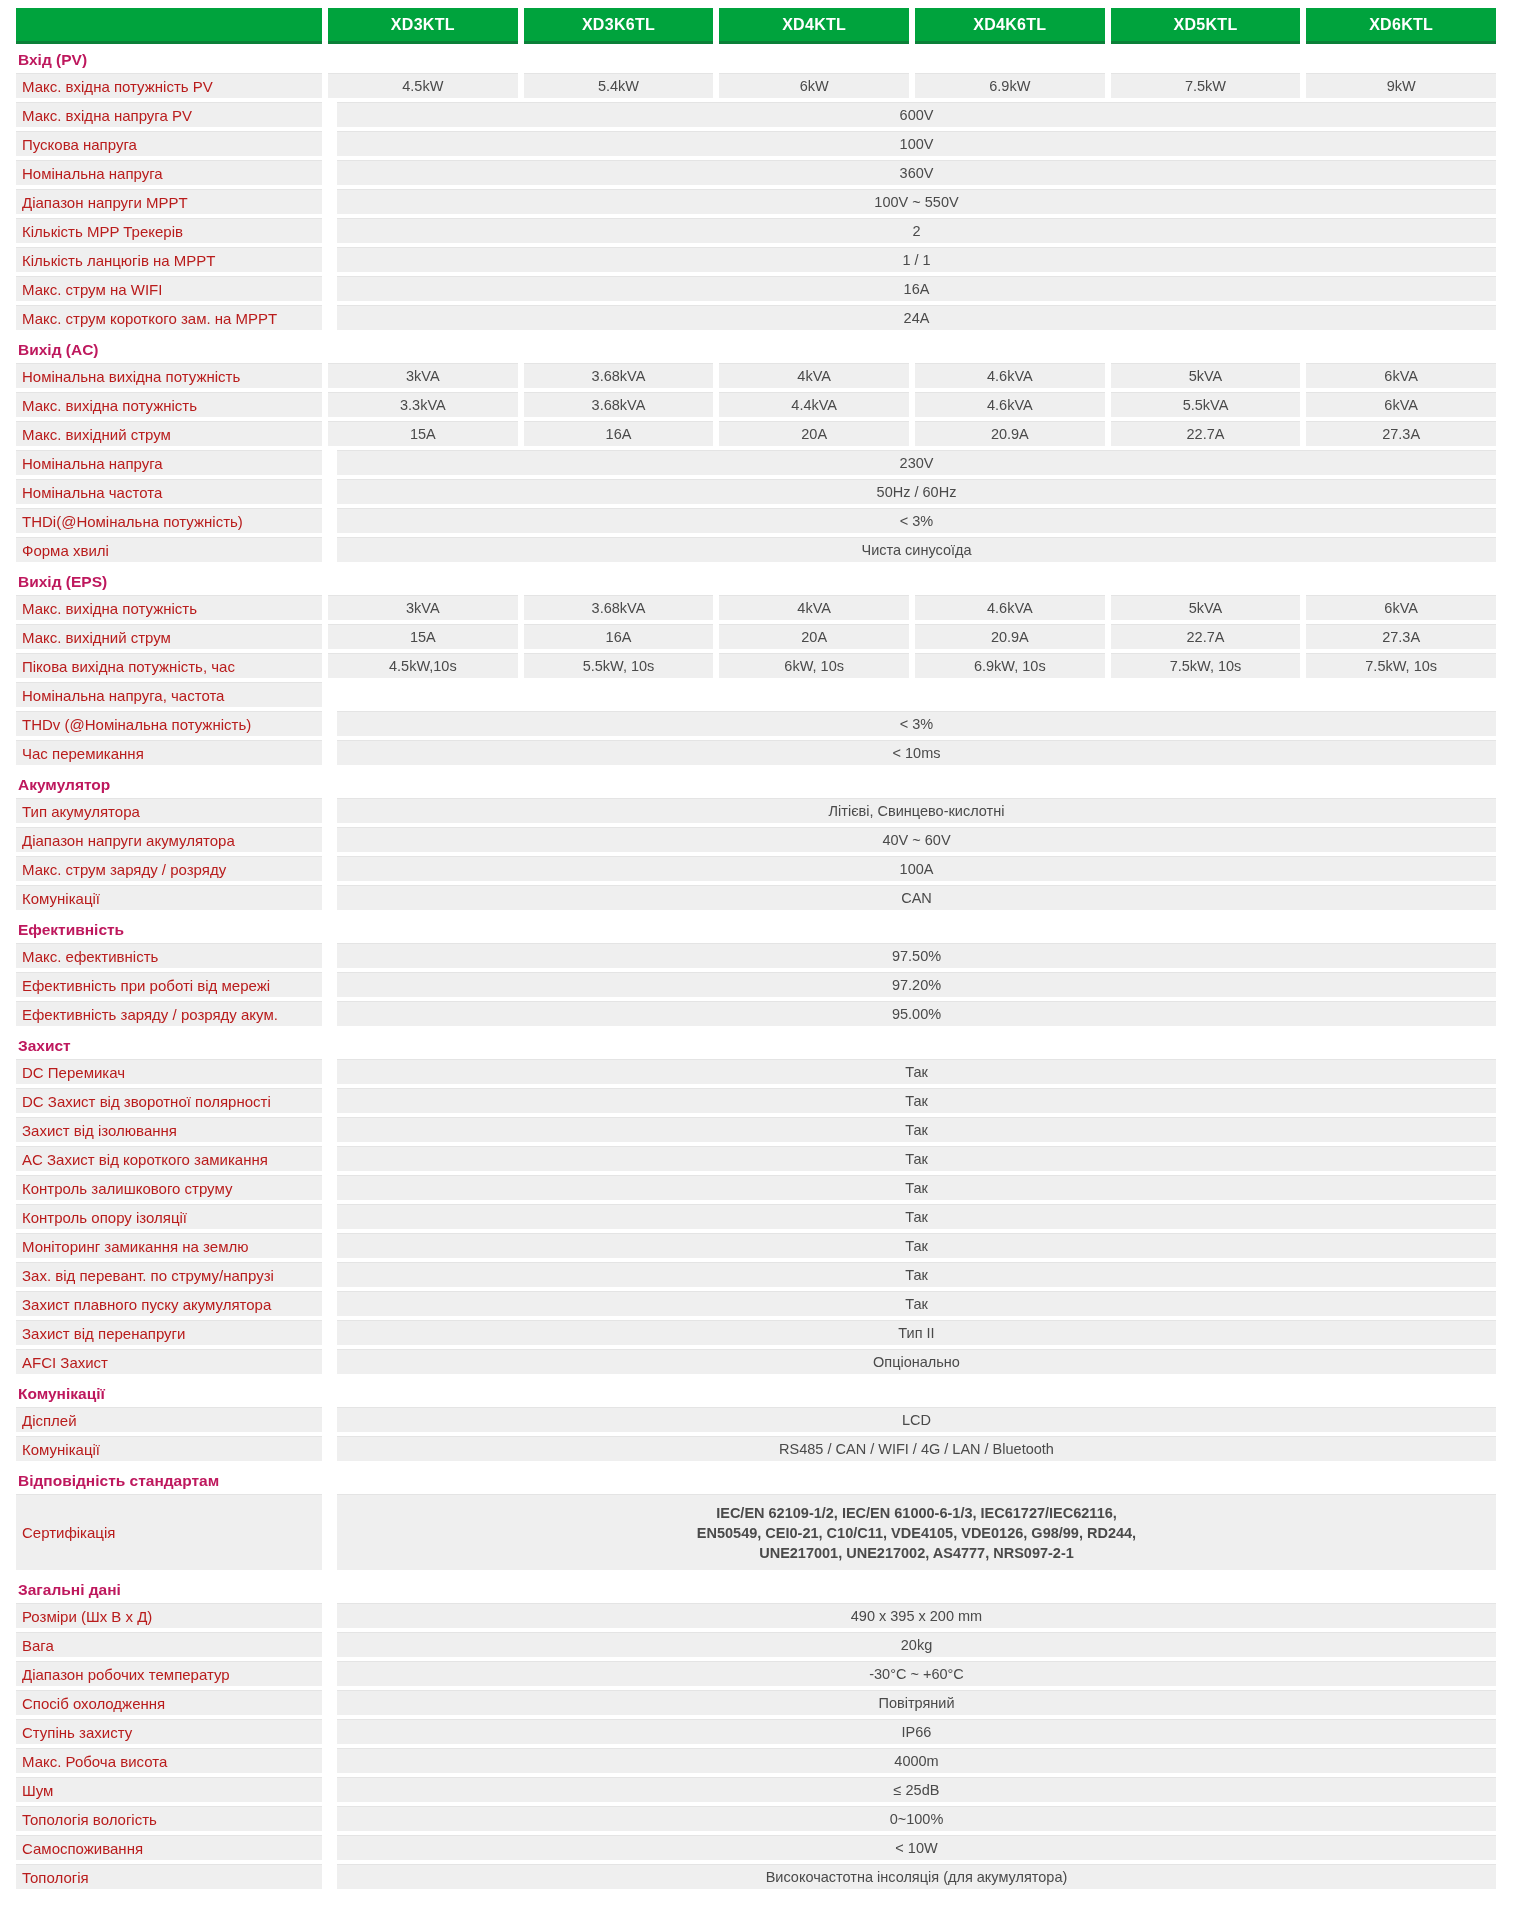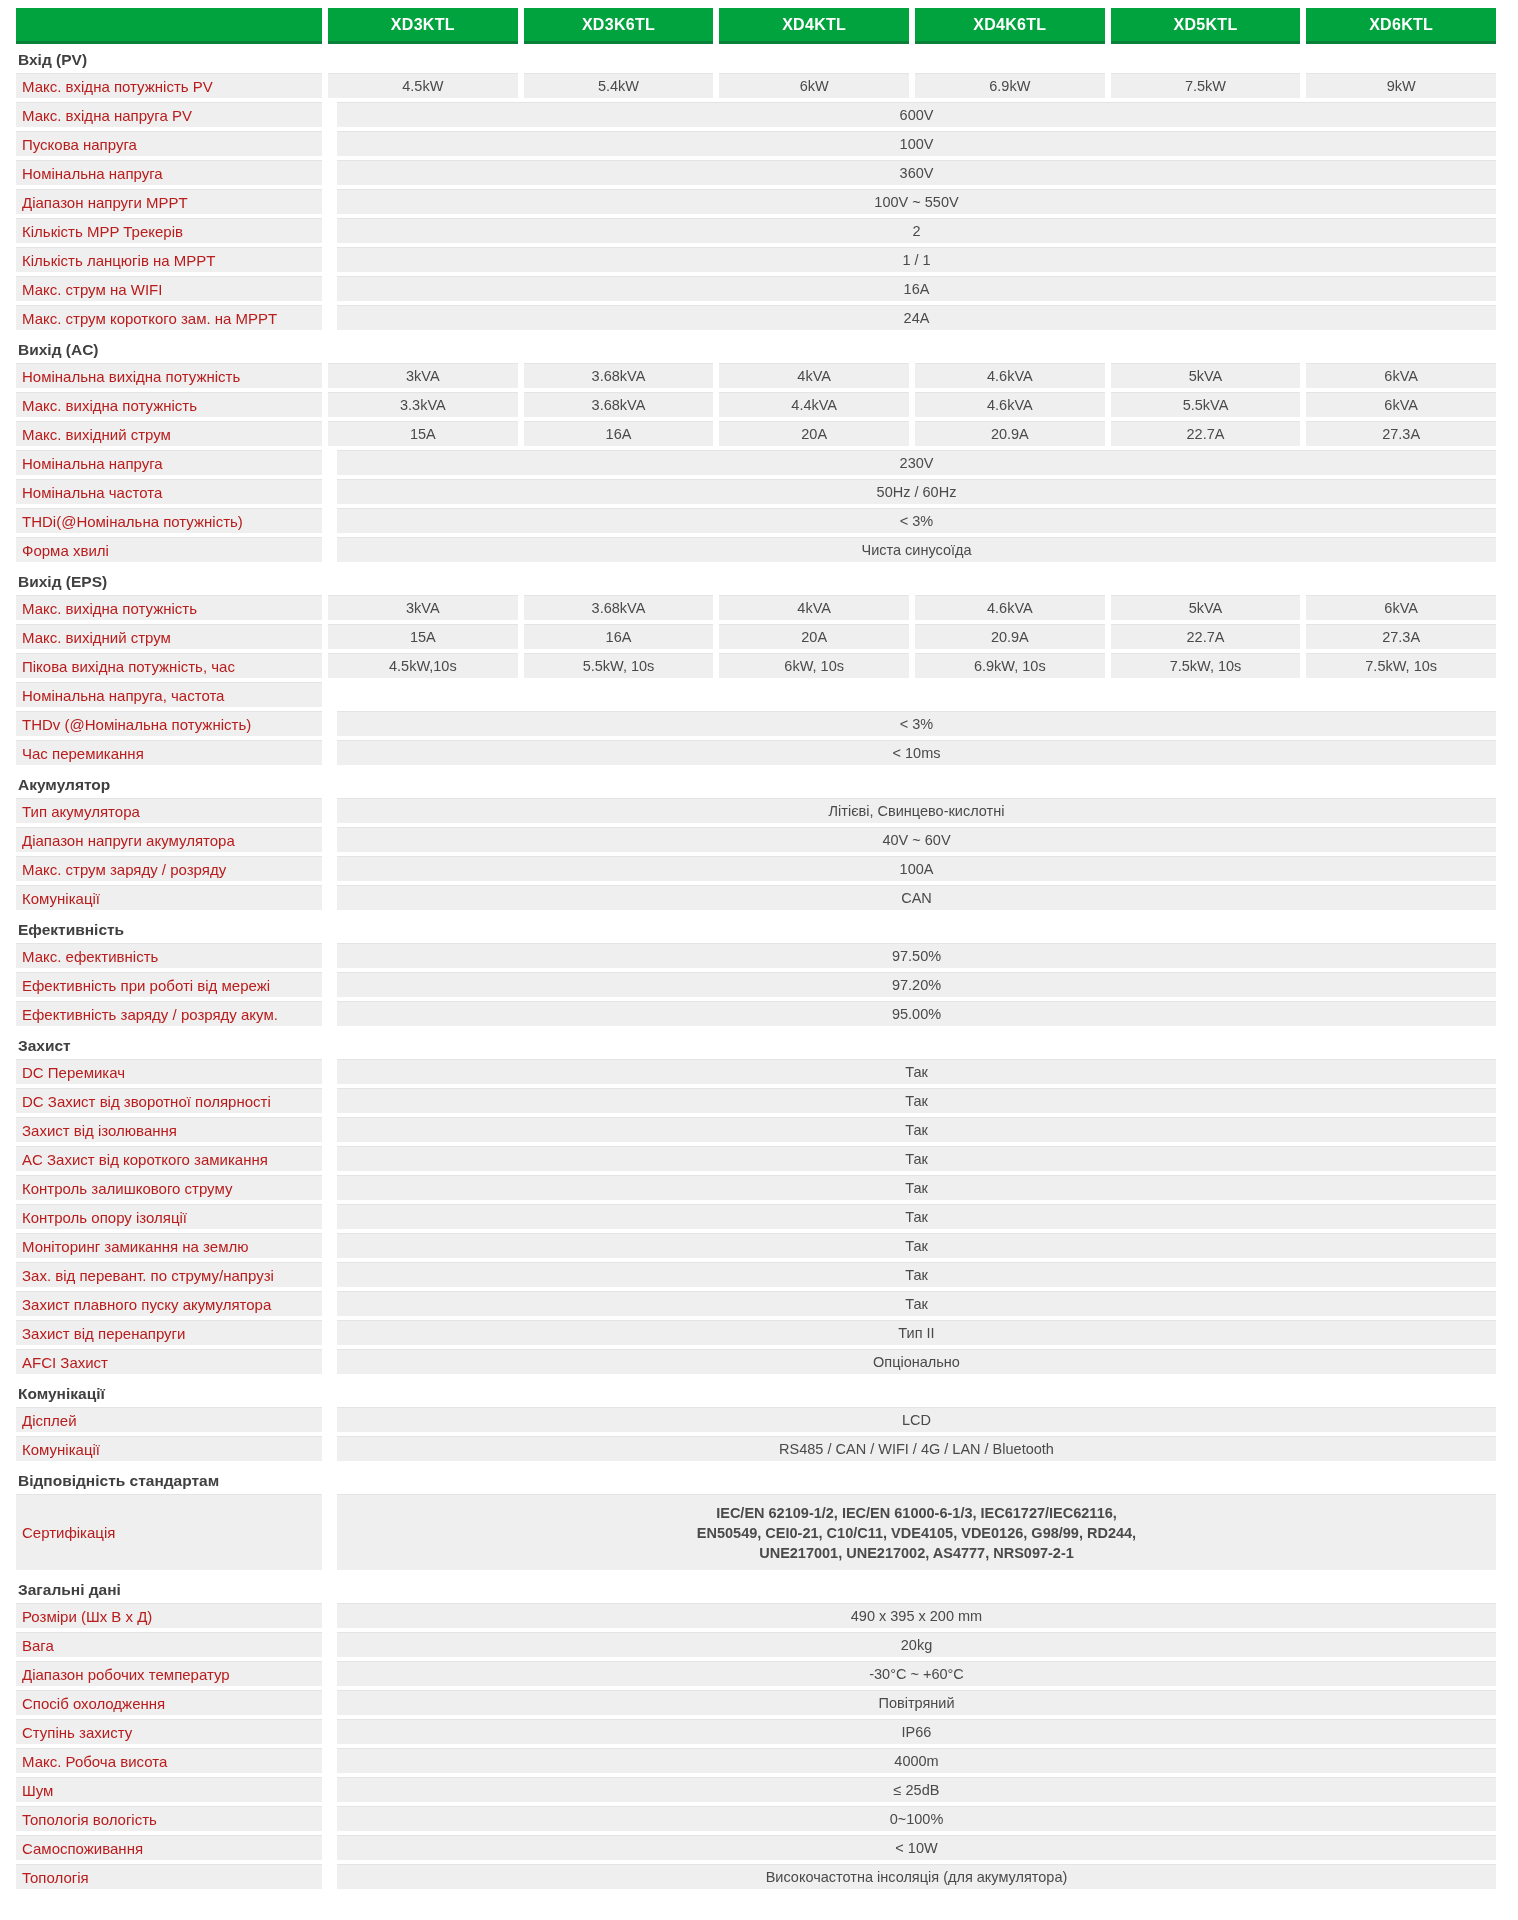--- a/index.html
+++ b/index.html
@@ -25,21 +25,21 @@
     font-size: 16px;
     display: flex;
     align-items: center;
     justify-content: center;
     letter-spacing: 0.3px;
   }
 
   .section-title {
     height: 29px;
     padding: 7px 0 0 2px;
-    color: #404040;
+    color: #be185d;
     font-weight: bold;
     font-size: 15.5px;
     line-height: 18px;
   }
 
   .row { margin-bottom: 4px; }
   .cell {
     background: #EFEFEF;
     border-top: 1px solid #E4E4E4;
     height: 25px;

